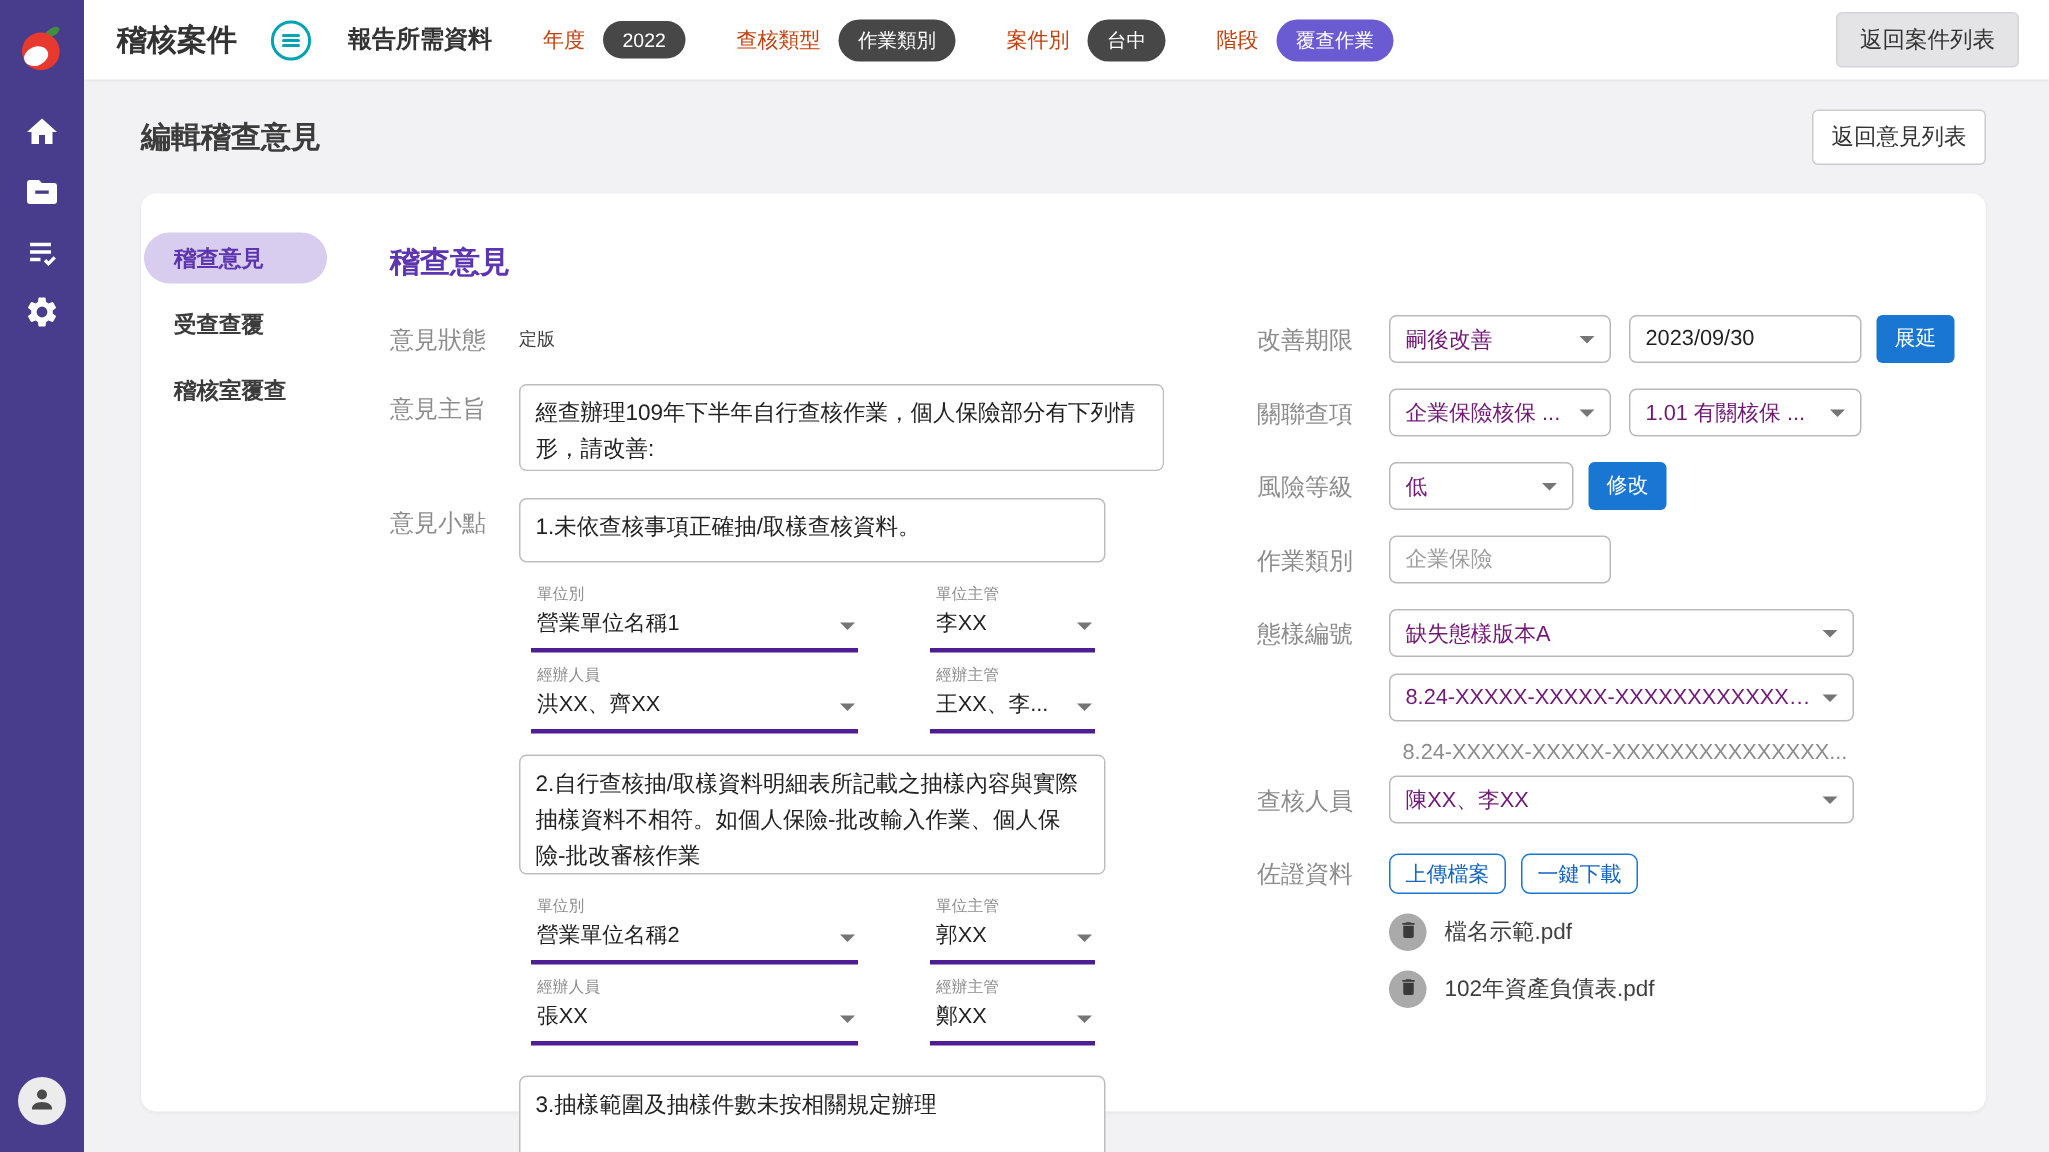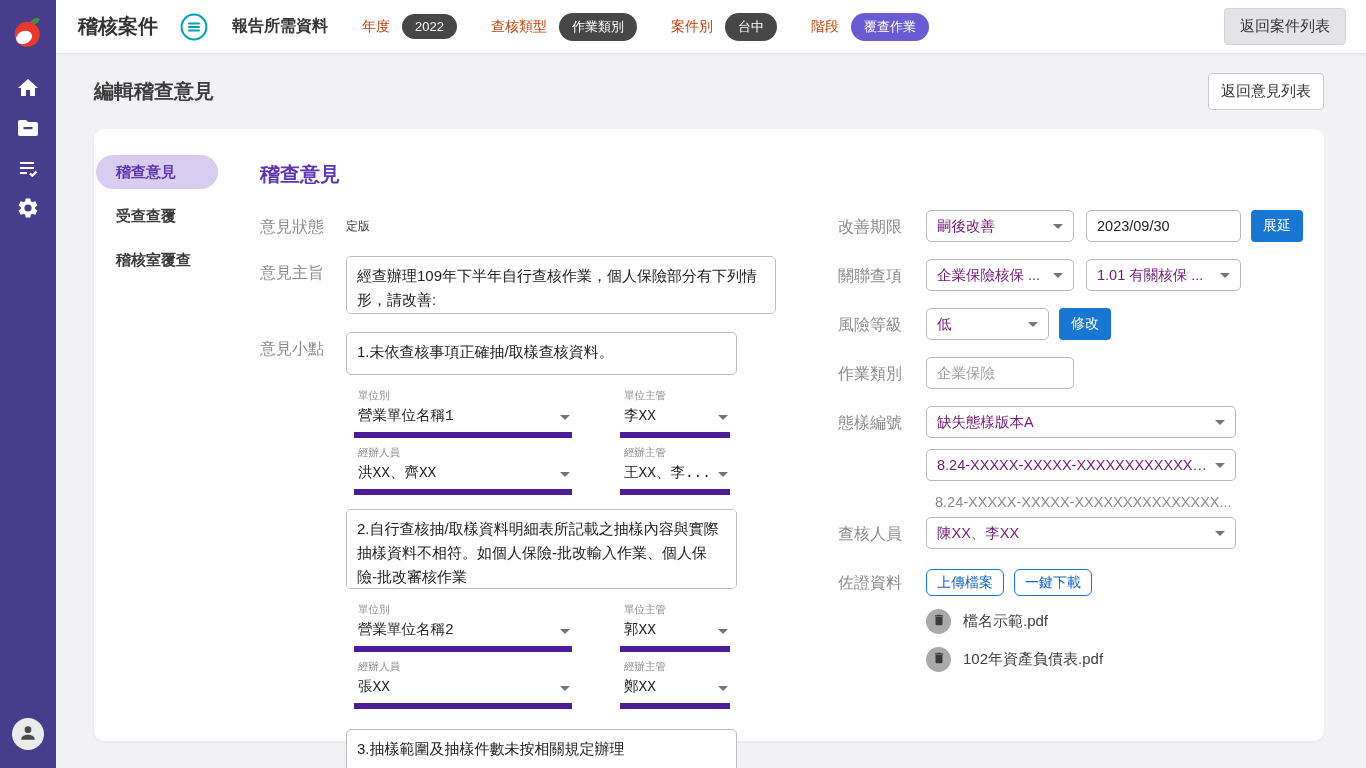--- a/index.html
+++ b/index.html
@@ -57,21 +57,21 @@
     border:1px solid #bdbdbd; border-radius:5px; padding:7px 10px;
     font-family:inherit; font-size:15px; line-height:24px; color:#222;
     resize:none; display:block; outline:none; background:#fff;
   }
   .ta-subject { width:430px; height:58px; }
   .ta-point1  { width:391px; height:43px; }
   .ta-point2  { width:391px; height:80px; }
   .ta-point3  { width:391px; height:58px; margin-top:20px; }
 
   .sel-grid { margin:14px 0 6px 8px; display:grid; grid-template-columns:218px 110px; column-gap:48px; row-gap:8px; }
-  .mselect { position:relative; border-bottom:6px solid #4c1d95; padding:0 18px 7px 4px; cursor:pointer;font-family:Liberation Mono, monospace; }
+  .mselect { position:relative; border-bottom:3px solid #4c1d95; padding:0 18px 7px 4px; cursor:pointer; }
   .mselect .flabel { display:block; font-size:10.5px; color:#8c8c8c; margin-bottom:3px; }
   .mselect .fvalue { font-size:14.5px; color:#1f1f1f; white-space:nowrap; overflow:hidden; }
   .caret { width:0; height:0; border-left:5px solid transparent; border-right:5px solid transparent; border-top:5px solid #757575; display:inline-block; }
   .mselect .caret { position:absolute; right:2px; bottom:12px; }
 
   .rrow { display:flex; align-items:flex-start; margin-bottom:17px; }
   .rlabel { width:88px; flex-shrink:0; color:#8c8c8c; font-size:16px; padding-top:7px; }
   .rctrls { display:flex; align-items:center; }
   .oselect { border:1px solid #b9b9b9; border-radius:5px; height:32px; display:flex; align-items:center; justify-content:space-between; padding:0 10px; font-size:14.5px; color:#701a75; cursor:pointer; background:#fff; white-space:nowrap; overflow:hidden; }
   .oselect .val { overflow:hidden; text-overflow:ellipsis; }

